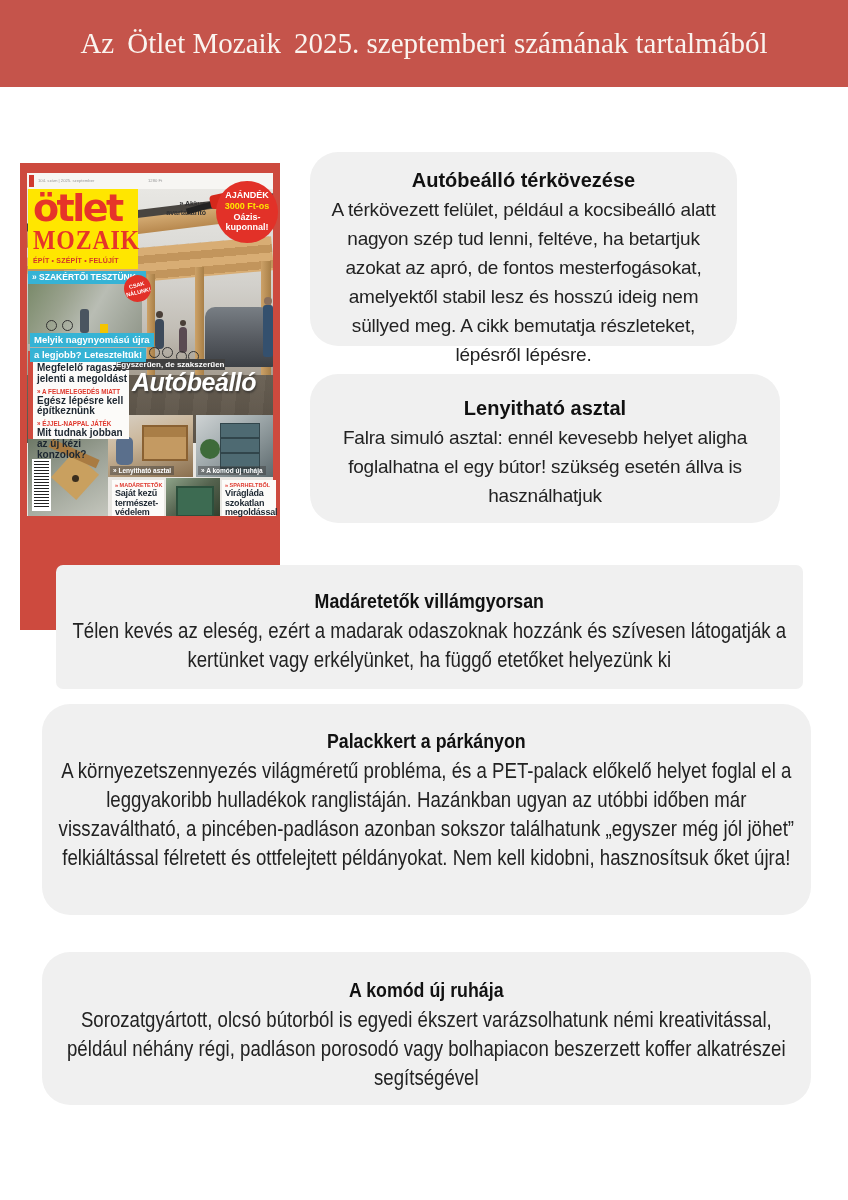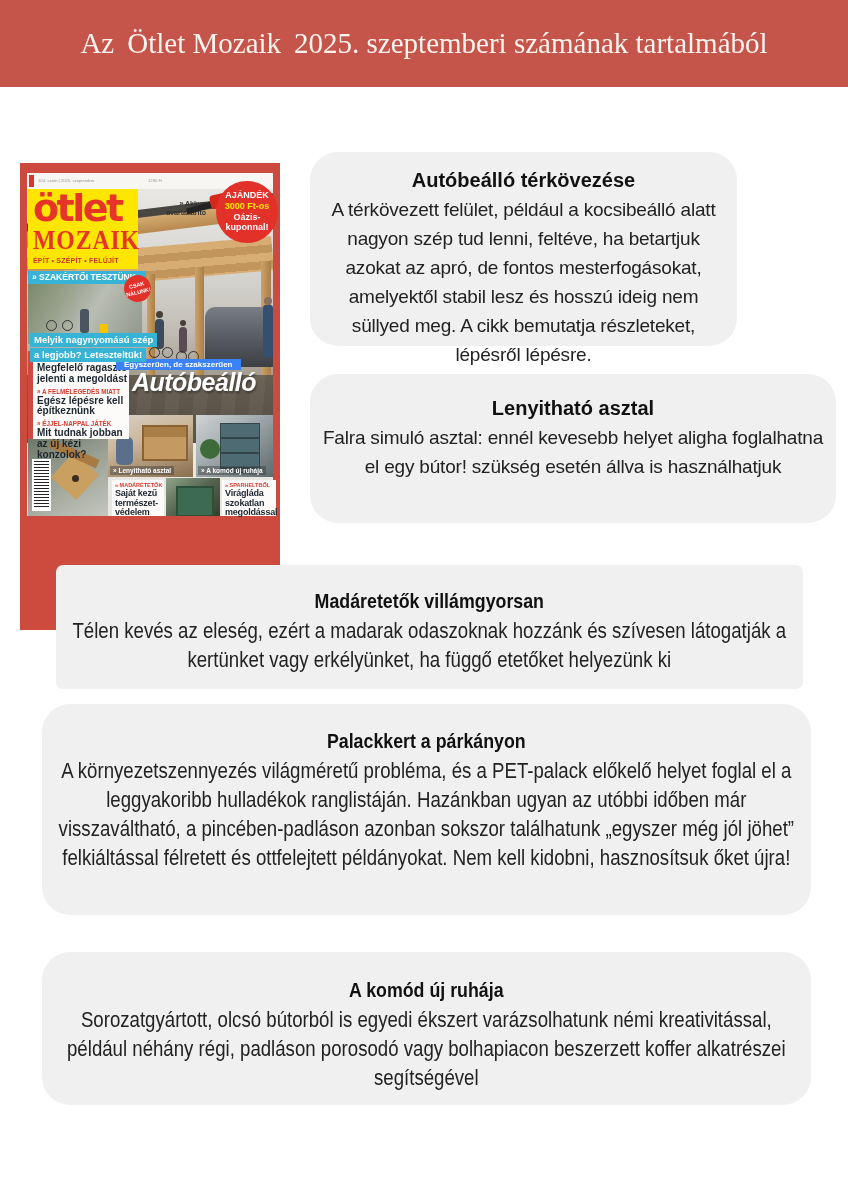--- a/index.html
+++ b/index.html
@@ -79,22 +79,22 @@
                    line-height:12px;padding:1px 4px;margin-bottom:1px;white-space:nowrap;}
   .cv-only{left:104px;top:112px;width:27px;height:27px;border-radius:50%;background:#e23128;z-index:7;
            color:#fff;font-size:5.5px;font-weight:800;line-height:1.15;display:flex;align-items:center;
            justify-content:center;text-align:center;transform:rotate(-14deg);}
   
   .cv-spine{left:8px;top:188px;width:5px;height:88px;background:#cf4a3e;z-index:4;}
   .cv-leftcol{left:13px;top:188px;width:96px;height:88px;background:#fcfbf9;z-index:4;padding:2px 0 0 4px;}
   .cv-leftcol .kick{font-size:6.3px;font-weight:800;color:#df372c;margin-top:2px;white-space:nowrap;}
   .cv-leftcol .t{font-size:10px;line-height:1.08;font-weight:800;color:#1c2630;margin:1px 0 3px;}
   
-  .cv-mkick{left:96px;top:196px;height:11px;background:#3b82f6;color:#fff;font-size:8px;font-weight:bold;
-            line-height:11px;padding:0 8px;z-index:5;white-space:nowrap;}
+  .cv-mkick{left:96px;top:196px;height:11px;background:#404040;color:#fff;font-size:8px;font-weight:bold;
+            line-height:11px;padding:0 0;z-index:5;white-space:nowrap;}
   .cv-t1{left:92px;top:205px;width:164px;z-index:5;font-style:italic;font-weight:800;font-size:25px;
          color:#fff;text-align:center;text-shadow:1px 2px 2px rgba(40,40,40,.6);letter-spacing:-.5px;}
   .cv-t2{left:92px;top:229px;width:164px;z-index:5;font-style:italic;font-weight:800;font-size:25px;
          color:#ffd900;text-align:center;text-shadow:1px 2px 2px rgba(40,40,40,.6);letter-spacing:-.5px;}
   
   .cv-photoA{left:88px;top:252px;width:85px;height:62px;z-index:3;overflow:hidden;
              background:linear-gradient(160deg,#d9d2c8 0%,#cbb79b 40%,#8a6f4e 100%);}
   .cv-shelf{left:34px;top:10px;width:42px;height:32px;position:absolute;background:#c49a62;
             border:2px solid #8a6132;box-shadow:inset 0 10px 0 #a97e47;}
   .cv-hoodie{left:8px;top:22px;width:17px;height:28px;position:absolute;background:#5a6f8c;border-radius:5px;}
@@ -182,21 +182,21 @@
     </div>
 
     <div class="abs cv-expert">» SZAKÉRTŐI TESZTÜNK</div>
     <div class="abs cv-testphoto">
       <div class="wheel" style="left:18px;top:36px;"></div>
       <div class="wheel" style="left:34px;top:36px;"></div>
       <div class="cv-figure"></div>
       <div class="cv-washer"></div>
     </div>
     <div class="abs cv-washcap">
-      <span>Melyik nagynyomású szép</span>
+      <span>Melyik nagynyomású újra</span>
       <span>a legjobb? Leteszteltük!</span>
     </div>
 
     <div class="abs cv-only">CSAK NÁLUNK!</div>
 
     <div class="abs cv-spine"></div>
     <div class="abs cv-leftcol">
       <div class="kick">» A VÍZFORRALÓ JAVÍTHATÓ</div>
       <div class="t">Megfelelő ragasztó jelenti a megoldást</div>
       <div class="kick">» A FELMELEGEDÉS MIATT</div>
@@ -240,21 +240,21 @@
       <div class="bkick">» SPARHELTBŐL</div>
       <div class="btitle">Virágláda szokatlan megoldással</div>
     </div>
   </div>
 
   <div class="card" style="left:310px;top:152px;width:427px;height:194px;padding:16px 12px 0;">
     <div class="ttl">Autóbeálló térkövezése</div>
     <div class="bod">A térkövezett felület, például a kocsibeálló alatt nagyon szép tud lenni, feltéve, ha betartjuk azokat az apró, de fontos mesterfogásokat, amelyektől stabil lesz és hosszú ideig nem süllyed meg. A cikk bemutatja részleteket, lépésről lépésre.</div>
   </div>
 
-  <div class="card" style="left:310px;top:374px;width:526px;height:149px;padding:22px 12px 0;">
+  <div class="card" style="left:310px;top:374px;width:470px;height:149px;padding:22px 12px 0;">
     <div class="ttl">Lenyitható asztal</div>
     <div class="bod">Falra simuló asztal: ennél kevesebb helyet aligha foglalhatna el egy bútor! szükség esetén állva is használhatjuk</div>
   </div>
 
   <div class="card cond" style="left:56px;top:565px;width:747px;height:124px;padding:24px 14px 0;border-radius:7px;">
     <div class="squeeze">
       <div class="ttl">Madáretetők villámgyorsan</div>
       <div class="bod">Télen kevés az eleség, ezért a madarak odaszoknak hozzánk és szívesen látogatják a kertünket vagy erkélyünket, ha függő etetőket helyezünk ki</div>
     </div>
   </div>

